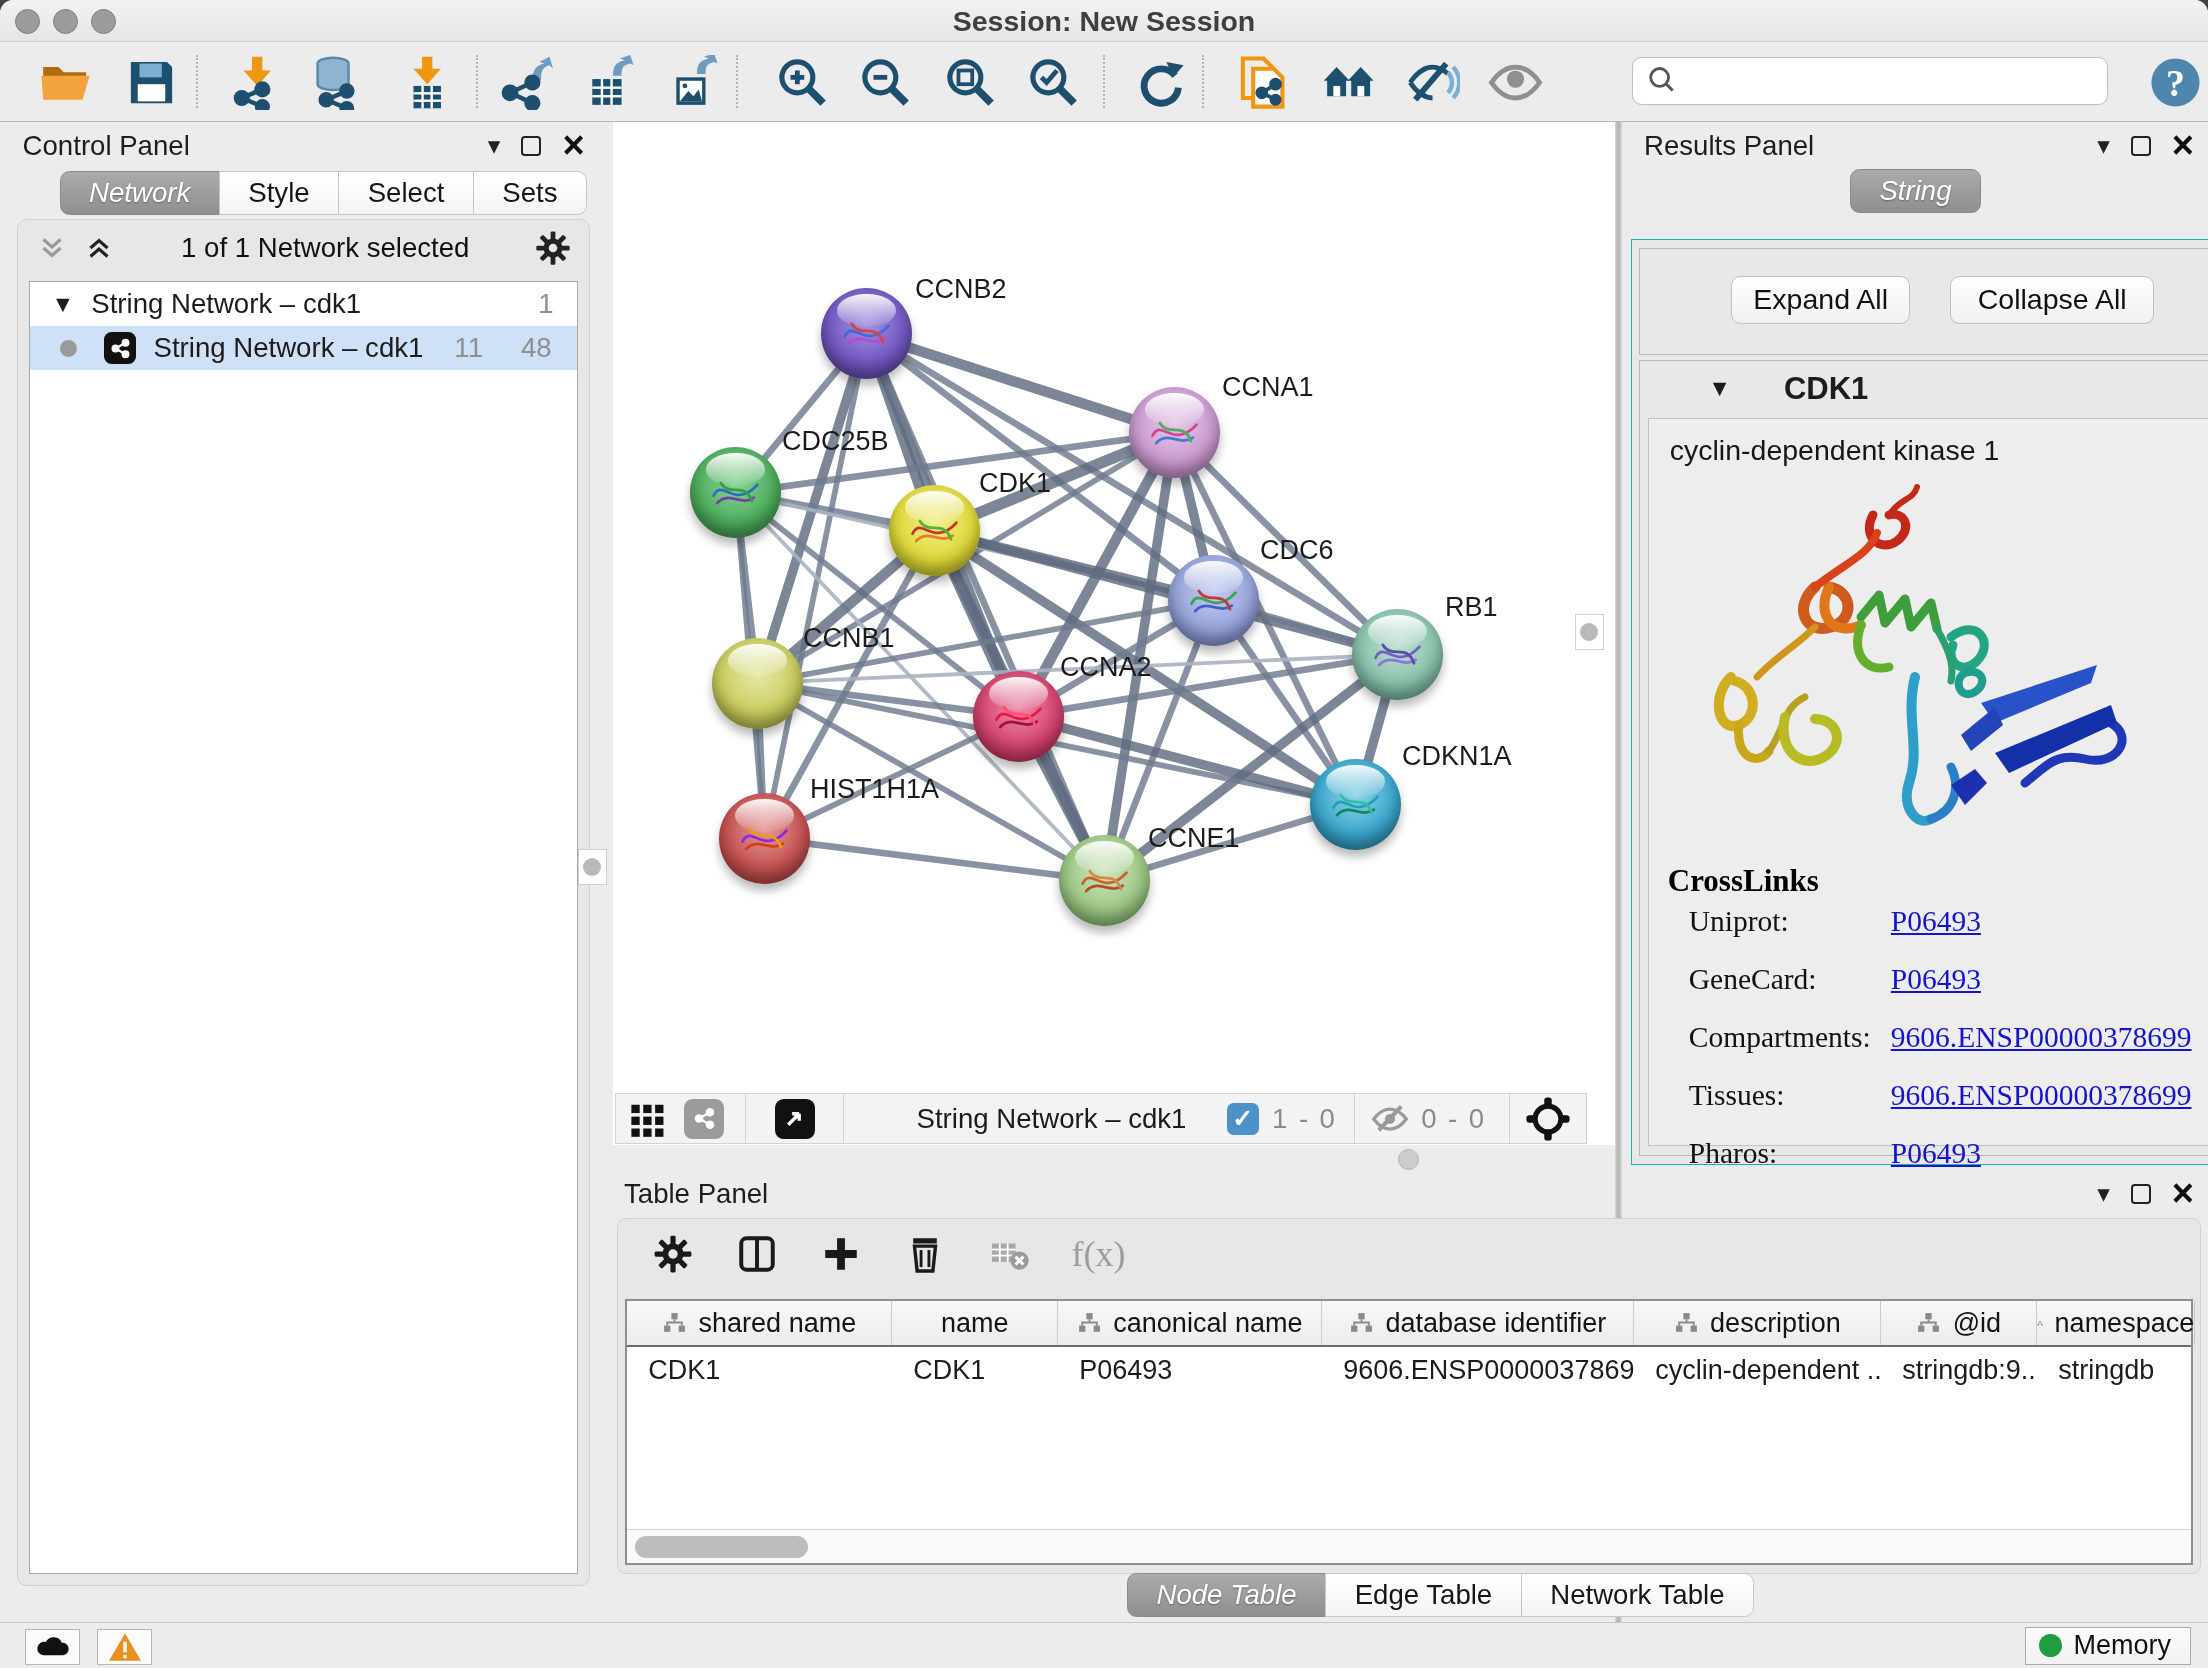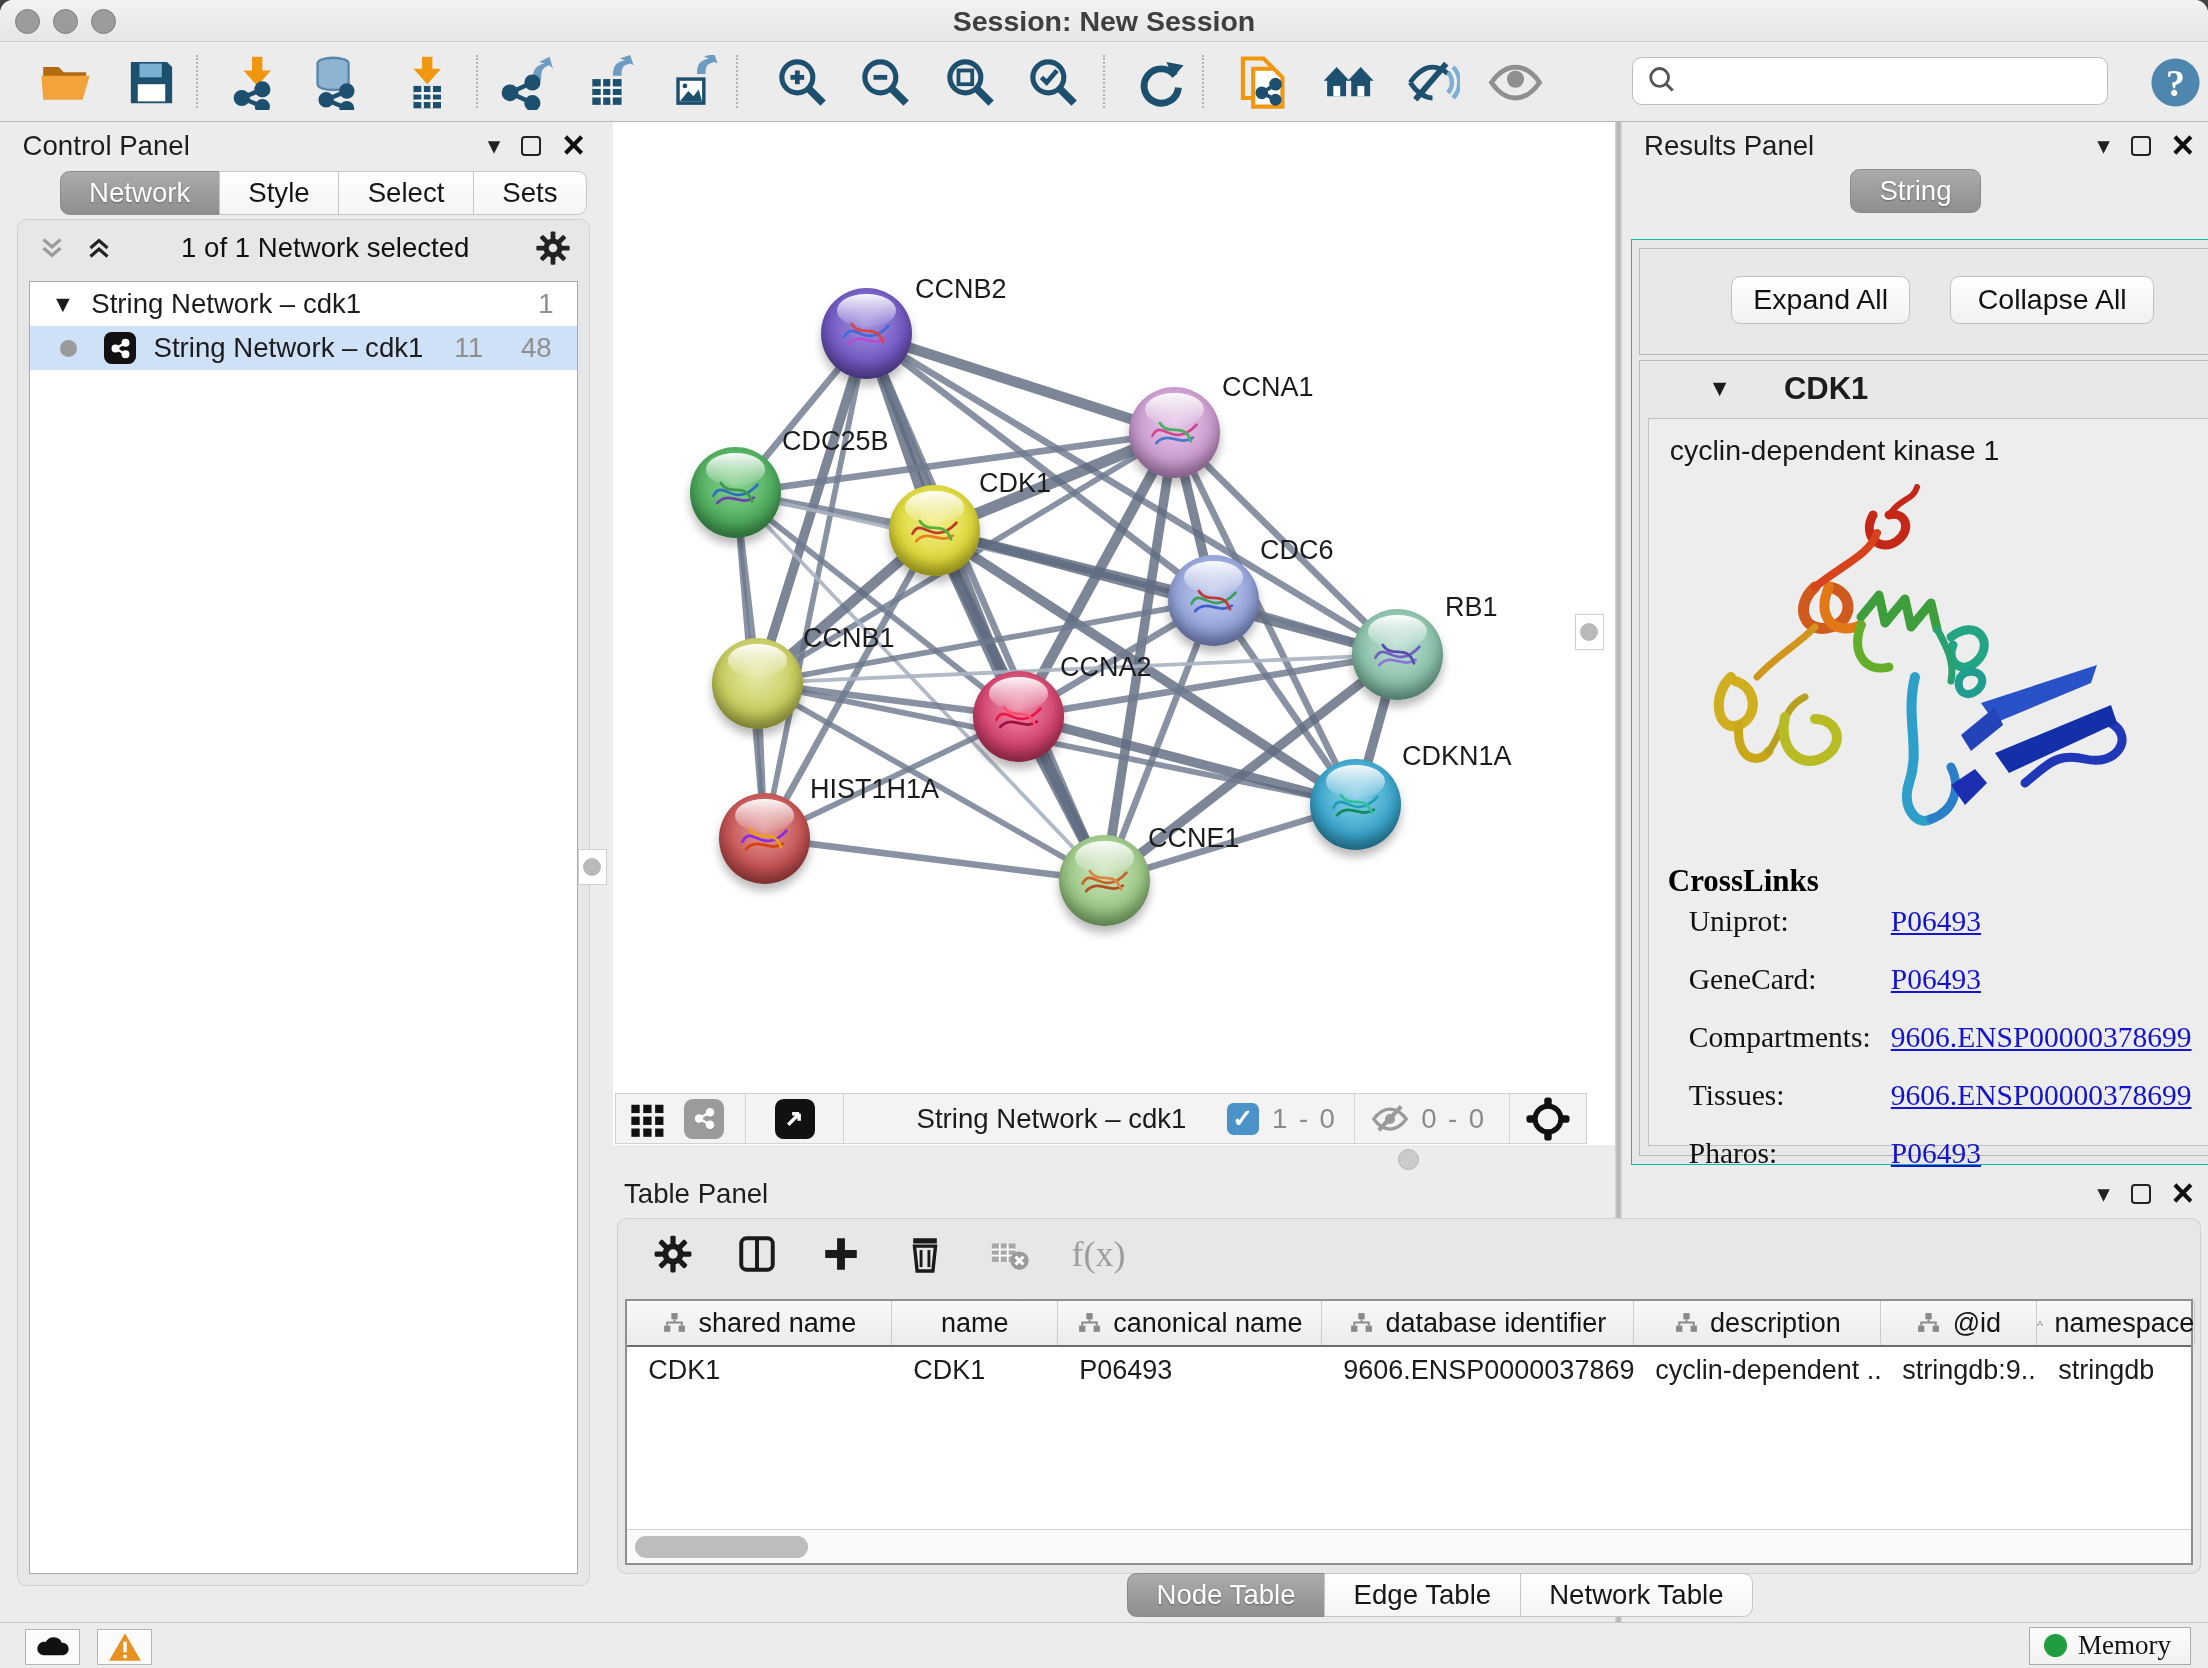--- a/index.html
+++ b/index.html
@@ -31,21 +31,21 @@
   .ph-caret { font-size:25px; color:#222; line-height:19px; }
   .ph-float { width:20px; height:20px; border:2.9px solid #222; border-radius:3.8px; }
   .ph-close { font-size:38px; font-weight:bold; color:#111; line-height:25px; }
   .tab { height:44px; padding:0 28.5px; display:flex; align-items:center; justify-content:center;
     font-size:27.6px; background:linear-gradient(#ffffff,#f4f4f4); border:1px solid #c6c6c6;
     color:#161616; margin-left:-1px; }
   .tab:first-child { border-radius:9.5px 0 0 9.5px; }
   .tab:last-child { border-radius:0 9.5px 9.5px 0; }
   .tab.single { border-radius:9.5px; }
   .tab.active { background:linear-gradient(#ababab,#8f8f8f); color:#fff; border-color:#8a8a8a;
-    text-shadow:0 1px 1.9px rgba(0,0,0,.35); }
+    text-shadow:0 1px 1.9px rgba(0,0,0,.35);font-style:italic; }
   .groupbox { background:#e7e7e7; border:1px solid #d0d0d0; border-radius:9.5px; }
   
   #control-panel { position:absolute; left:7.6px; top:124px; width:592px; height:1470px; }
   #cp-header { display:flex; justify-content:space-between; align-items:center; padding:5.7px 15px 0 15px; }
   #cp-tabs { display:flex; margin:9.5px 0 0 53px; }
   #cp-group { position:absolute; left:9.5px; top:95px; right:9.5px; bottom:7.6px; }
   #cp-toolrow { display:flex; align-items:center; height:55px; padding:0 17px; }
   #cp-status { flex:1; text-align:center; font-size:27.6px; color:#111; }
   #cp-list { position:absolute; left:11.4px; top:61px; right:11.4px; bottom:11.4px; background:#fff;
     border:1.9px solid #a9a9a9; }
@@ -116,21 +116,21 @@
     color:#141414; border-right:1.9px solid #cccccc; overflow:hidden; flex:none; }
   #t-row { display:flex; height:46px; align-items:center; }
   .td { font-size:27px; padding-left:21px; white-space:nowrap; overflow:hidden; flex:none; }
   #t-body-rest { flex:1; }
   #t-hscroll { height:34px; border-top:1.9px solid #d5d5d5; background:#fafafa; position:relative; }
   #t-thumb { position:absolute; left:7.6px; top:5.7px; width:173px; height:22px; background:#bdbdbd;
     border-radius:11.4px; }
   #tp-tabs { position:absolute; left:519px; top:403px; display:flex; }
   
   #statusbar { position:absolute; left:0; bottom:0; width:100%; height:46px; background:#ececec;
-    border-top:1.9px solid #c6c6c6;font-family:Liberation Serif, serif; }
+    border-top:1.9px solid #c6c6c6; }
   .sb-btn { position:absolute; top:5.7px; width:55px; height:36px; background:#fbfbfb;
     border:1.9px solid #b5b5b5; display:flex; align-items:center; justify-content:center; }
   #memory-btn { position:absolute; right:17px; top:3.8px; height:38px; padding:0 19px 0 13.3px;
     background:linear-gradient(#fdfdfd,#f1f1f1); border:1.9px solid #ababab; display:flex;
     align-items:center; gap:11.4px; font-size:27px; color:#111; }
   #memory-dot { width:23px; height:23px; border-radius:50%; background:#1f9d3f; }
 </style>
 </head>
 <body>
 

